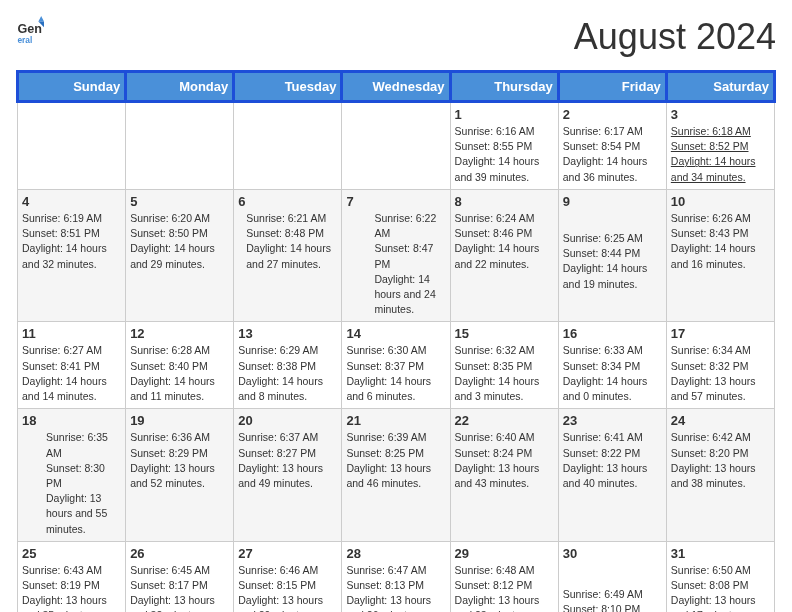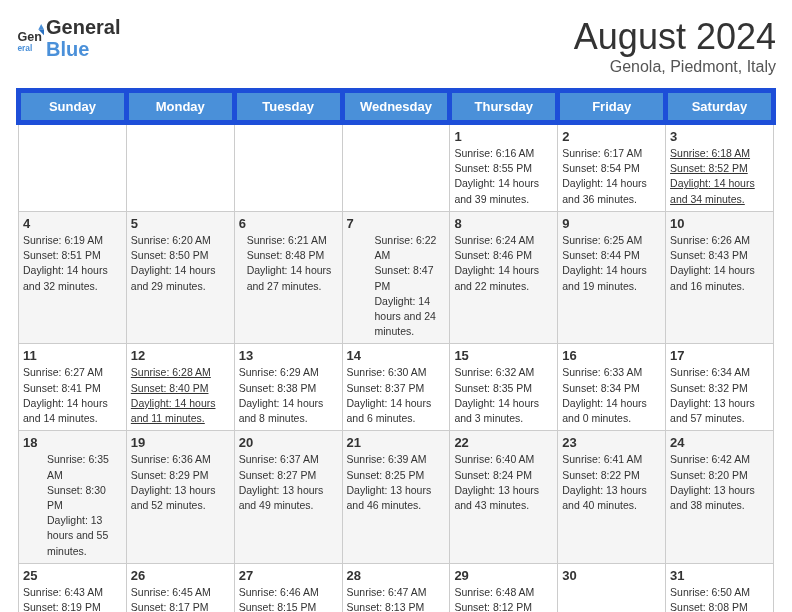--- a/index.html
+++ b/index.html
@@ -47,24 +47,24 @@
     }
     .calendar {
       width: 100%;
       border-collapse: collapse;
       font-size: 11px;
     }
     .calendar th {
       background-color: #4a90d9;
       color: #fff;
       padding: 6px 4px;
-      text-align: center;
+      text-align: right;
       font-size: 13px;
       font-weight: bold;
-      border: 5px solid #1d4ed8;
+      border: 3px solid #1d4ed8;
     }
     .calendar td {
       border: 1px solid #ccc;
       vertical-align: top;
       padding: 4px;
       width: calc(100% / 7);
       min-height: 80px;
     }
     .cell-content {
       display: flex;
@@ -96,30 +96,23 @@
 
 <div class="header-section">
   <div class="logo">
     <svg class="logo-icon" viewBox="0 0 40 40">
       <rect x="0" y="0" width="40" height="40" fill="white"></rect>
       <text x="2" y="24" font-size="18" font-weight="bold" fill="#333" font-family="Arial">Gen</text>
       <text x="2" y="38" font-size="12" font-weight="bold" fill="#4a90d9" font-family="Arial">eral</text>
       <polygon points="32,8 40,8 36,0" fill="#4a90d9"></polygon>
       <polygon points="32,8 40,16 40,8" fill="#2a70c0"></polygon>
     </svg>
-    <div>
-      <div class="logo-text">
-        <span class="general">General</span><br>
-        <span class="blue">Blue</span>
-      </div>
-    </div>
   </div>
   <div class="title-section">
     <div class="month-title">August 2024</div>
-    <div class="location-title">Genola, Piedmont, Italy</div>
   </div>
 </div>
 
 <table class="calendar">
   <thead>
     <tr>
     <th>Sunday</th>
         <th>Monday</th>
         <th>Tuesday</th>
         <th>Wednesday</th>
@@ -196,21 +189,21 @@
           <div class="cell-content">
             <div class="day-number">8</div>
             <div class="day-info" style="white-space: pre-line;">Sunrise: 6:24 AM
 Sunset: 8:46 PM
 Daylight: 14 hours and 22 minutes.</div>
           </div>
         </td>
         <td>
           <div class="cell-content">
             <div class="day-number">9</div>
-            <div class="day-info" style="white-space: pre-line;">Sunrise: 6:25 AM
+            <div class="day-info" style="white-space: pre-line; margin-top: 20px;">Sunrise: 6:25 AM
 Sunset: 8:44 PM
 Daylight: 14 hours and 19 minutes.</div>
           </div>
         </td>
         <td>
           <div class="cell-content">
             <div class="day-number">10</div>
             <div class="day-info" style="white-space: pre-line;">Sunrise: 6:26 AM
 Sunset: 8:43 PM
 Daylight: 14 hours and 16 minutes.</div>
@@ -222,21 +215,21 @@
           <div class="cell-content">
             <div class="day-number">11</div>
             <div class="day-info" style="white-space: pre-line;">Sunrise: 6:27 AM
 Sunset: 8:41 PM
 Daylight: 14 hours and 14 minutes.</div>
           </div>
         </td>
         <td>
           <div class="cell-content">
             <div class="day-number">12</div>
-            <div class="day-info" style="white-space: pre-line; text-decoration: underline;">Sunrise: 6:28 AM
+            <div class="day-info" style="white-space: pre-line;">Sunrise: 6:28 AM
 Sunset: 8:40 PM
 Daylight: 14 hours and 11 minutes.</div>
           </div>
         </td>
         <td>
           <div class="cell-content">
             <div class="day-number">13</div>
             <div class="day-info" style="white-space: pre-line;">Sunrise: 6:29 AM
 Sunset: 8:38 PM
 Daylight: 14 hours and 8 minutes.</div>

